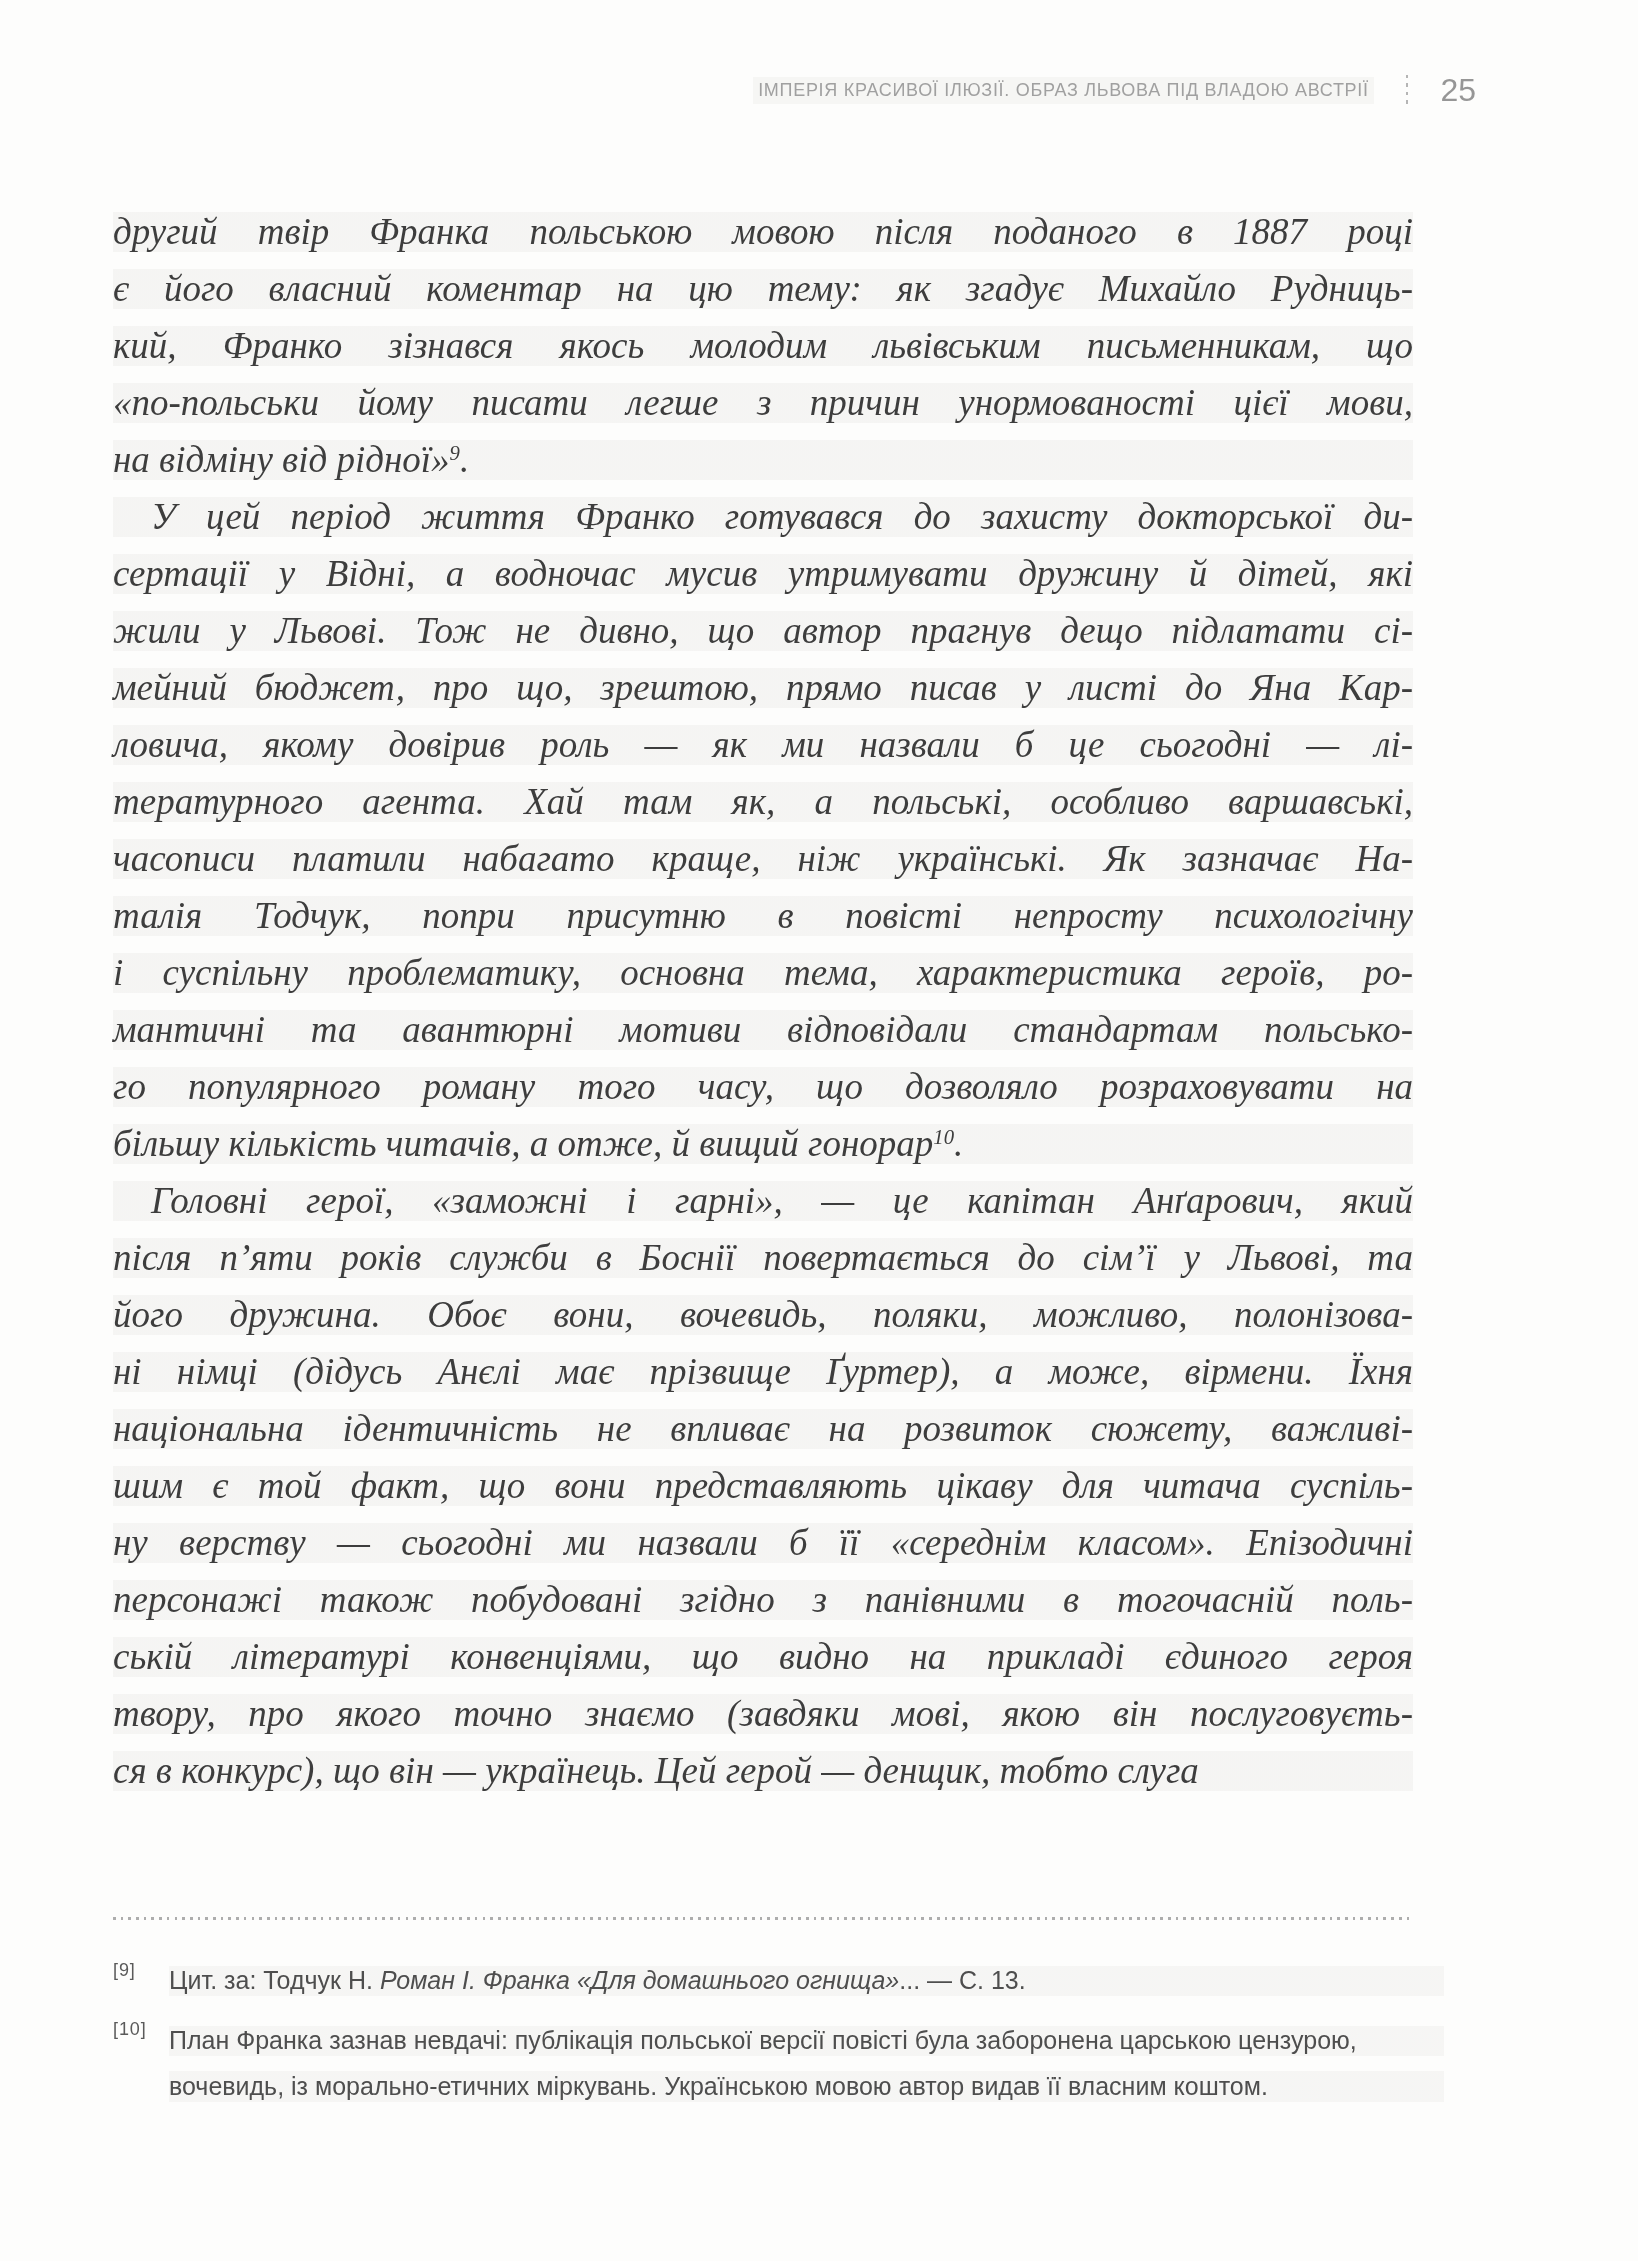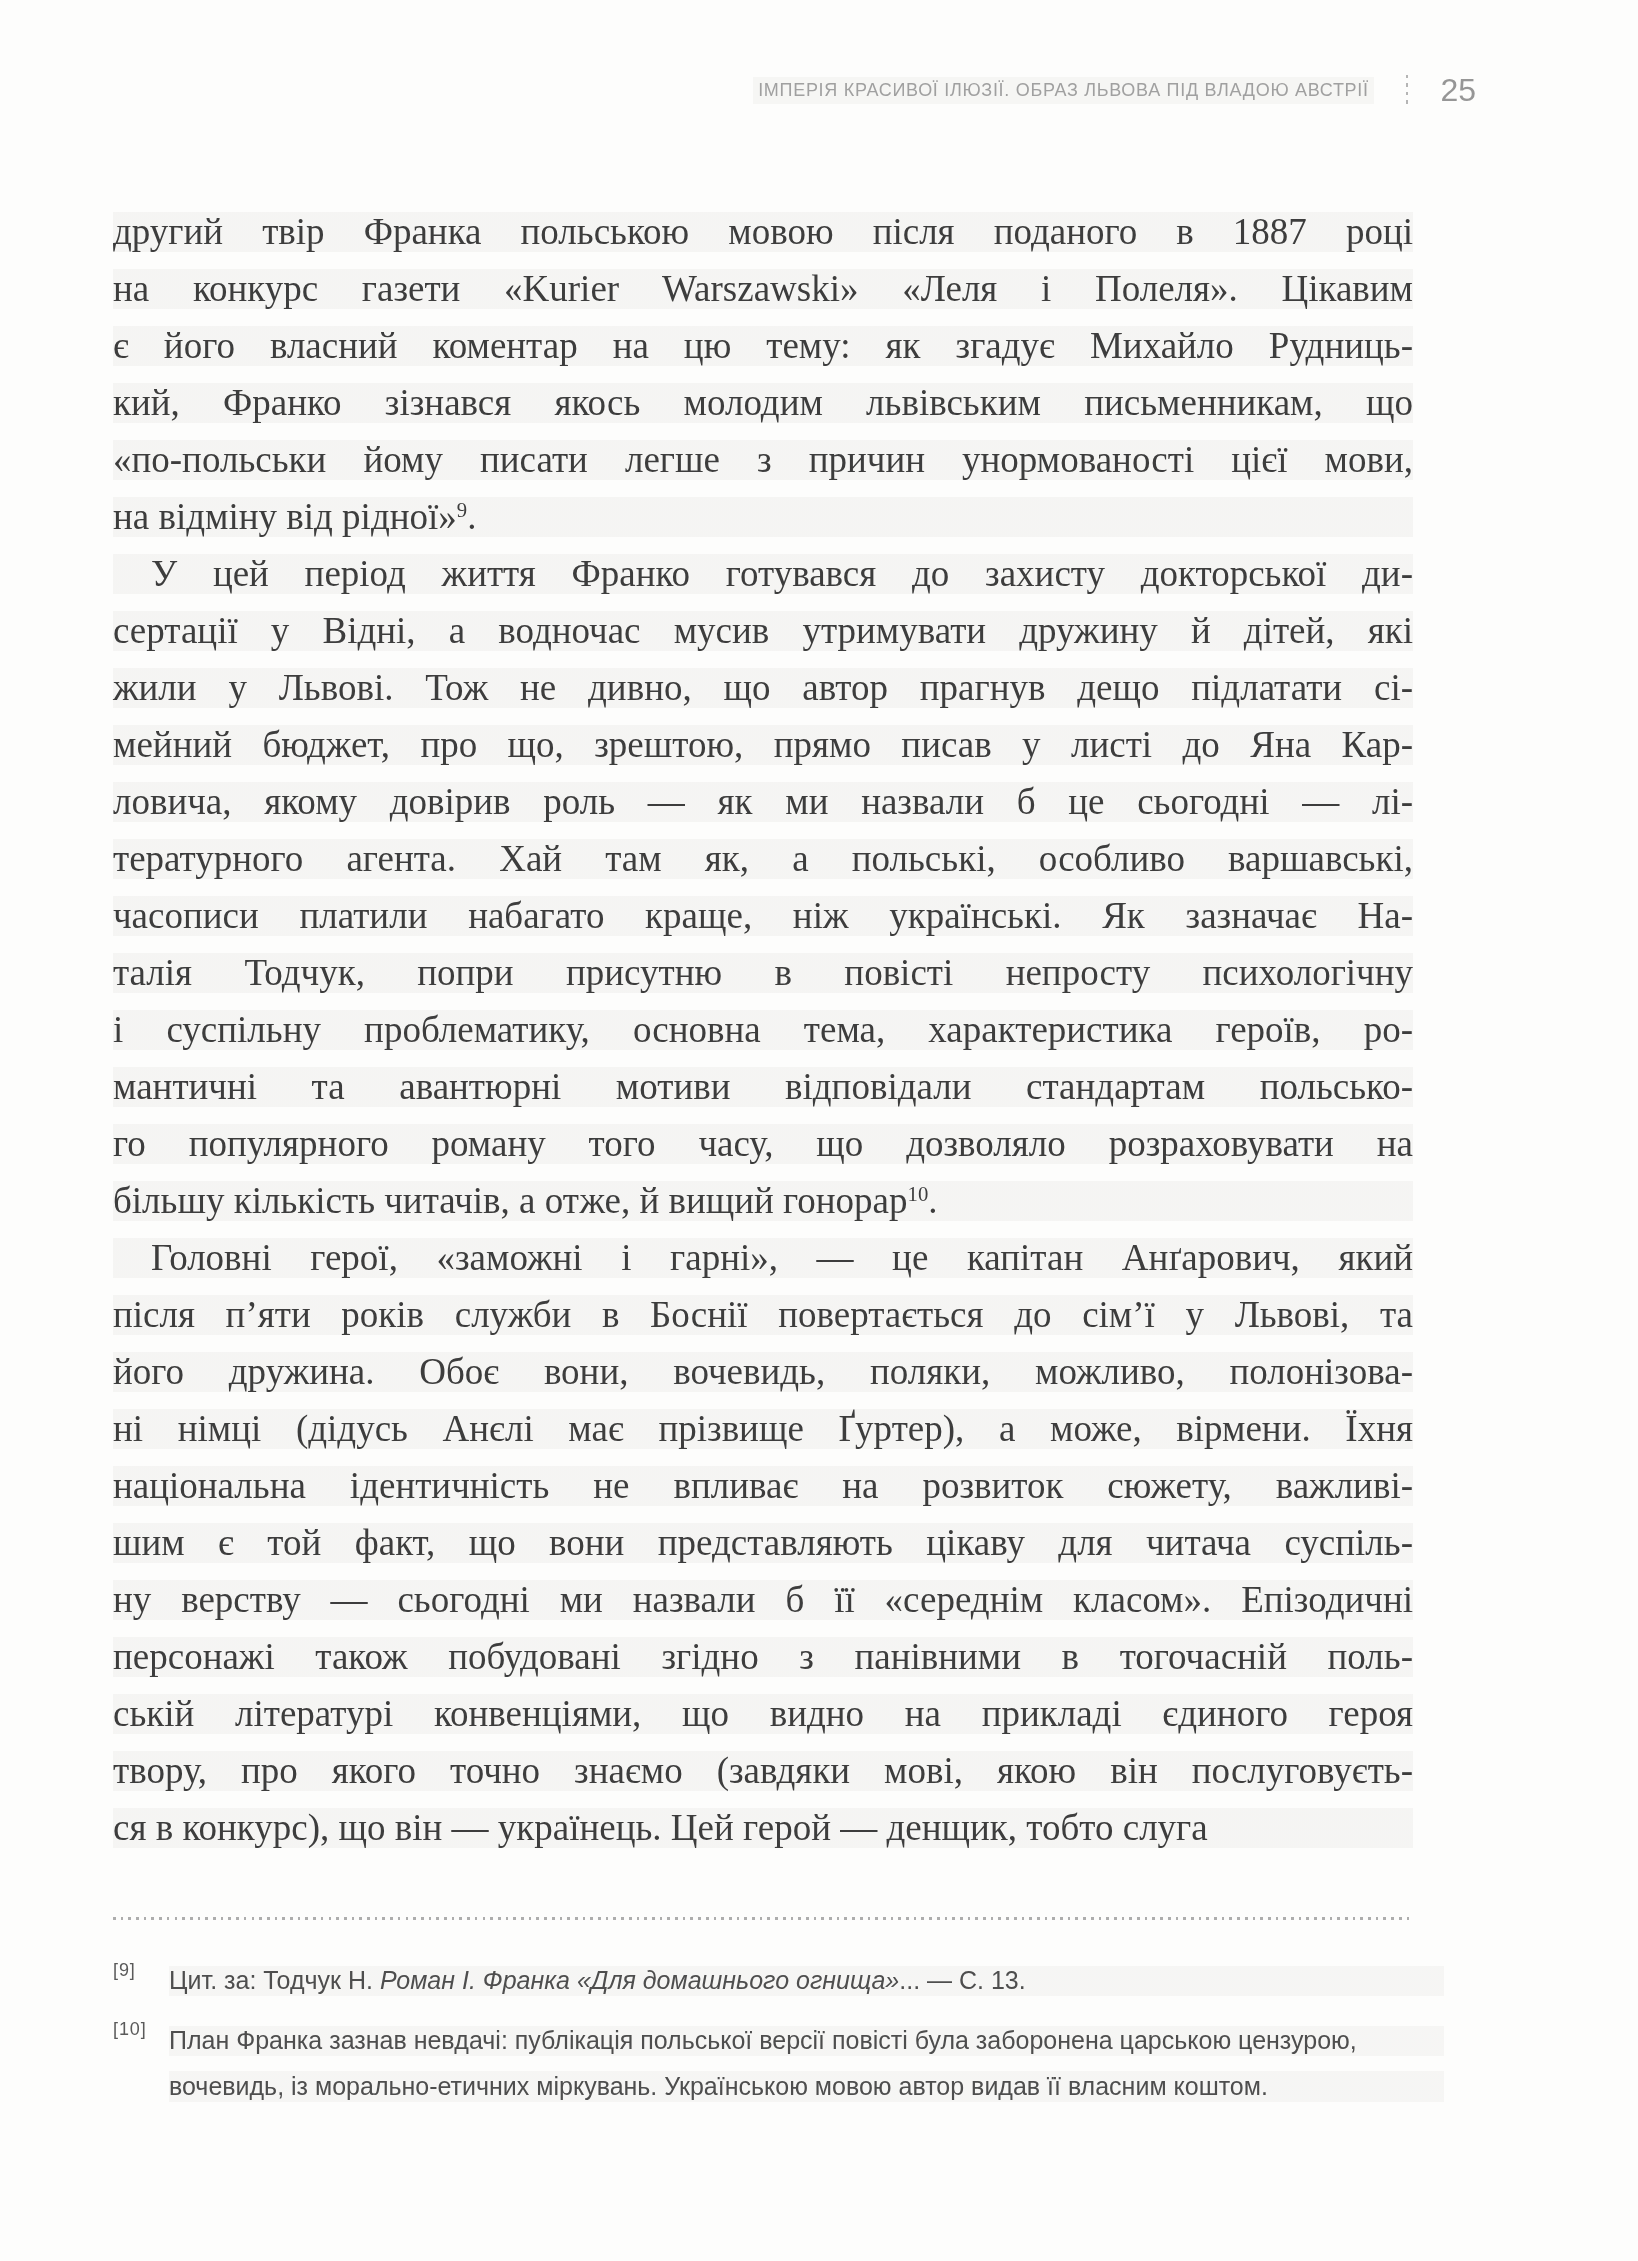--- a/index.html
+++ b/index.html
@@ -46,20 +46,21 @@
 
   
   .body-text {
     position: absolute;
     left: 113px;
     width: 1300px;
     top: 203px;
     font-family: "Liberation Serif", serif;
     font-size: 37px;
     color: #3d3d3d;
+    font-style: italic;
   }
   .line {
     line-height: 57px;
     height: 57px;
     text-align: justify;
     text-align-last: justify;
     background: linear-gradient(to bottom, rgba(0,0,0,0) 0 9.4px, rgba(70,62,48,0.045) 9.4px 49px, rgba(0,0,0,0) 49px 57px);
   }
   .line.last {
     text-align: left;
@@ -124,21 +125,20 @@
 <div class="page">
 
   <header class="running-head">
     <span class="rh-title">ІМПЕРІЯ КРАСИВОЇ ІЛЮЗІЇ. ОБРАЗ ЛЬВОВА ПІД ВЛАДОЮ АВСТРІЇ</span>
     <span class="rh-sep"></span>
     <span class="rh-num">25</span>
   </header>
 
   <main class="body-text">
       <div class="line"><span>другий твір Франка польською мовою після поданого в 1887 році</span></div>
-      <div class="line"><span>на конкурс газети «Kurier Warszawski» «Леля і Полеля». Цікавим</span></div>
       <div class="line"><span>є його власний коментар на цю тему: як згадує Михайло Рудниць-</span></div>
       <div class="line"><span>кий, Франко зізнався якось молодим львівським письменникам, що</span></div>
       <div class="line"><span>«по-польськи йому писати легше з причин унормованості цієї мови,</span></div>
       <div class="line last"><span>на відміну від рідної»</span><sup>9</sup><span>.</span></div>
       <div class="line ind"><span>У цей період життя Франко готувався до захисту докторської ди-</span></div>
       <div class="line"><span>сертації у Відні, а водночас мусив утримувати дружину й дітей, які</span></div>
       <div class="line"><span>жили у Львові. Тож не дивно, що автор прагнув дещо підлатати сі-</span></div>
       <div class="line"><span>мейний бюджет, про що, зрештою, прямо писав у листі до Яна Кар-</span></div>
       <div class="line"><span>ловича, якому довірив роль — як ми назвали б це сьогодні — лі-</span></div>
       <div class="line"><span>тературного агента. Хай там як, а польські, особливо варшавські,</span></div>

